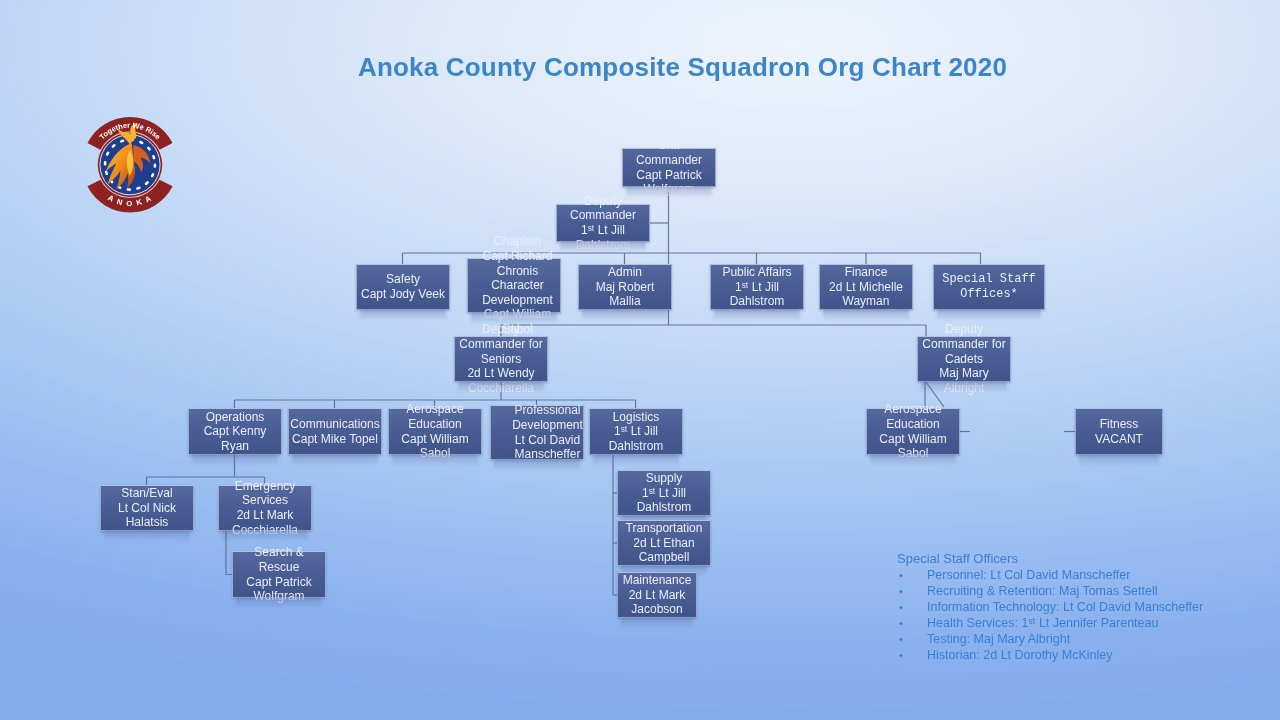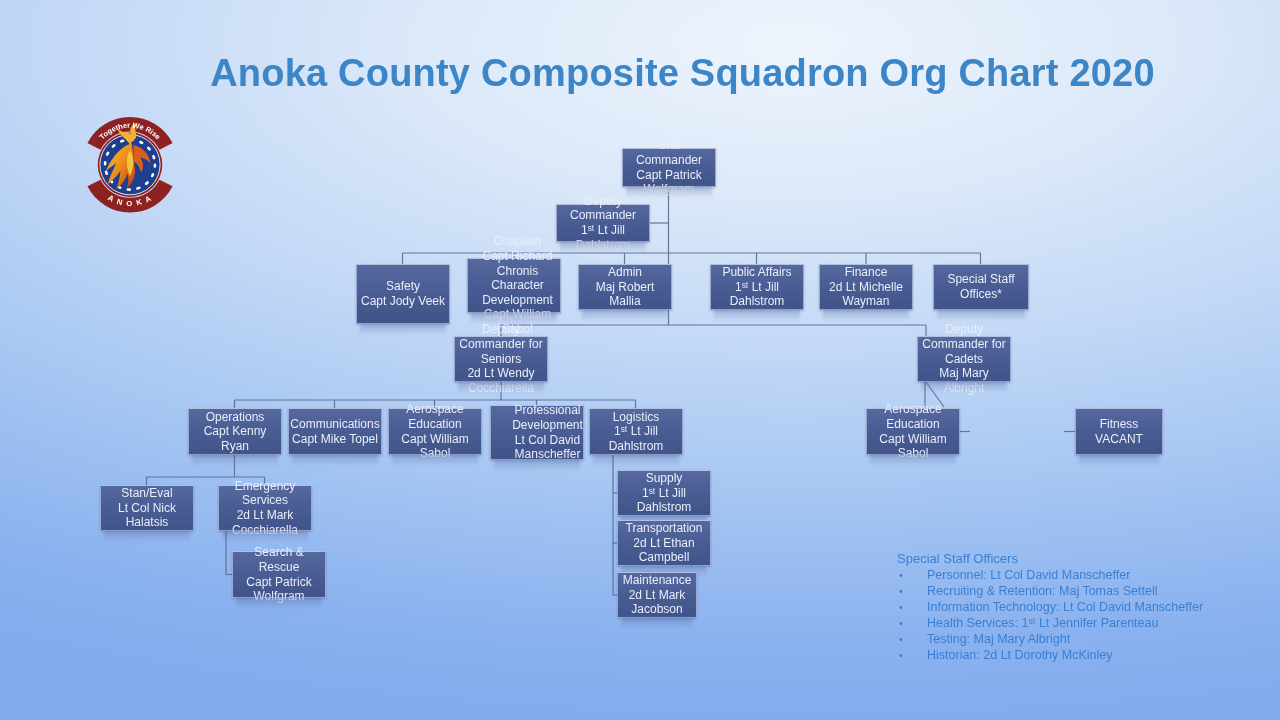--- a/index.html
+++ b/index.html
@@ -4,21 +4,21 @@
 <style>
   html,body{margin:0;padding:0;}
   body{font-family:"Liberation Sans","DejaVu Sans",sans-serif;}
   .slide{
     position:relative;width:1280px;height:720px;overflow:hidden;
     background:
       radial-gradient(ellipse 130% 95% at 62% 6%, #eef4fc 0%, #dcE9f9 22%, #c2d8f6 45%, #a3c4f2 68%, #8ab1ef 88%, #82abee 100%);
   }
   .title{
     position:absolute;top:52px;left:0;right:0;padding-left:85px;
-    text-align:center;font-size:38px;font-weight:600;color:#3c86c8;
+    text-align:center;font-size:26px;font-weight:600;color:#3c86c8;
     letter-spacing:.2px;
   }
   .connectors{position:absolute;left:0;top:0;}
   .connectors path{stroke:#5a6b91;stroke-width:1.2;fill:none;opacity:.9;}
   .box{
     position:absolute;display:flex;align-items:center;justify-content:center;
     text-align:center;white-space:pre-line;
     background:linear-gradient(180deg,#56699f 0%,#4a5d94 45%,#41548a 100%);
     border:1px solid #9aa9d0;border-top-color:#b3c0e0;
     color:#e9eef9;font-size:12px;line-height:1.22;font-weight:500;
@@ -111,33 +111,33 @@
     <path d="M926 382 L944 407"></path>
     <path d="M960 431.5 H970"></path>
     <path d="M1064 431.5 H1075"></path>
   </svg>
 
   <div class="box" style="left:622px;top:148px;width:94px;height:39px;">Unit Commander
 Capt Patrick Wolfgram</div>
   <div class="box" style="left:556px;top:204px;width:94px;height:38px;">Deputy Commander
 1ˢᵗ Lt Jill Dahlstrom</div>
 
-  <div class="box" style="left:356px;top:264px;width:94px;height:60px;">Safety
+  <div class="box" style="left:356px;top:264px;width:94px;height:46px;">Safety
 Capt Jody Veek</div>
   <div class="box" style="left:467px;top:258px;width:94px;height:55px;padding-left:10px;">Chaplain
 Capt Richard Chronis
 Character Development
 Capt William Sabol</div>
   <div class="box" style="left:578px;top:264px;width:94px;height:46px;">Admin
 Maj Robert Mallia</div>
   <div class="box" style="left:710px;top:264px;width:94px;height:46px;">Public Affairs
 1ˢᵗ Lt Jill Dahlstrom</div>
   <div class="box" style="left:819px;top:264px;width:94px;height:46px;">Finance
 2d Lt Michelle Wayman</div>
-  <div class="box" style="left:933px;top:264px;width:96px;height:46px;">Special Staff Offices*</div>
+  <div class="box" style="left:933px;top:264px;width:112px;height:46px;font-family:Liberation Mono, monospace;">Special Staff Offices*</div>
 
   <div class="box" style="left:454px;top:336px;width:94px;height:46px;">Deputy Commander for
 Seniors
 2d Lt Wendy
 Cocchiarella</div>
   <div class="box" style="left:917px;top:336px;width:94px;height:46px;">Deputy Commander for
 Cadets
 Maj Mary Albright</div>
 
   <div class="box" style="left:188px;top:408px;width:94px;height:47px;">Operations

